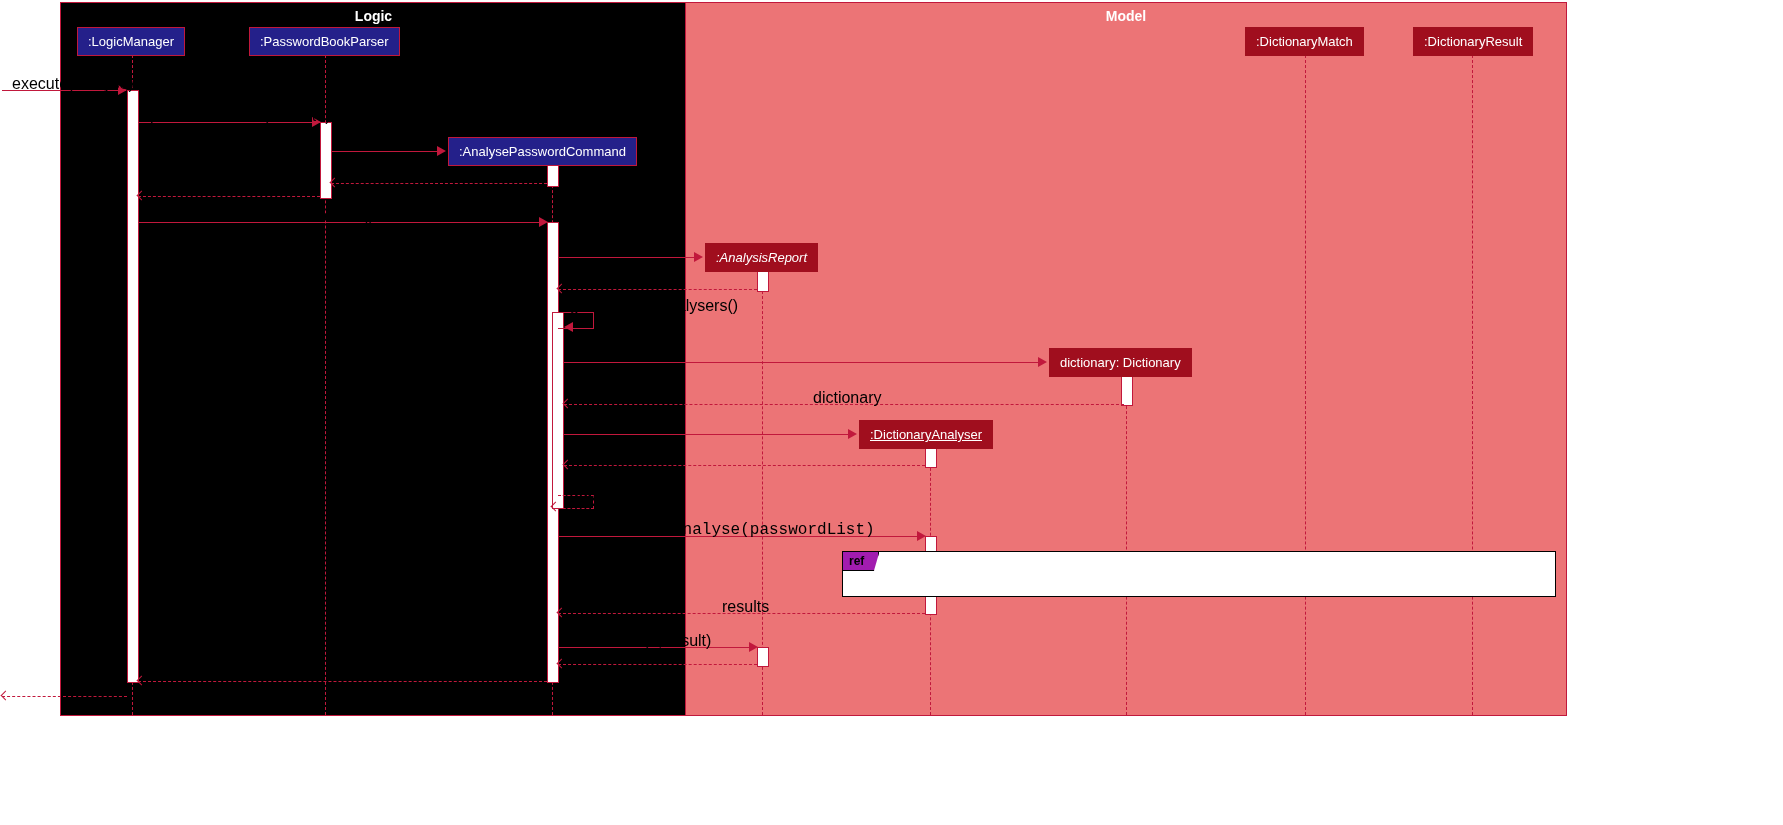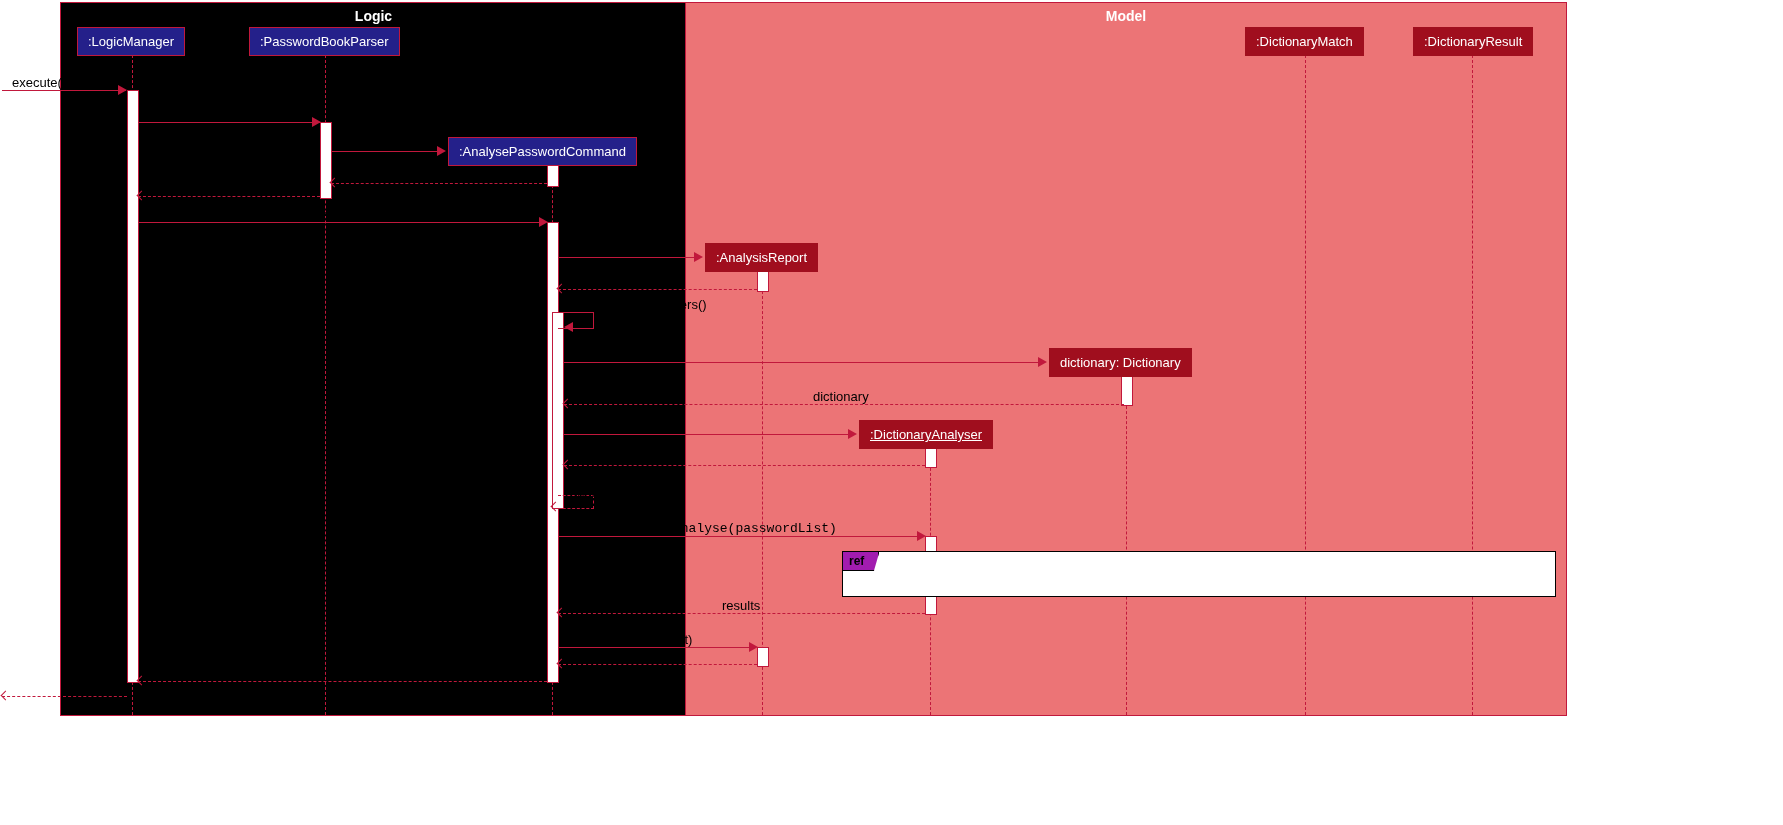--- a/index.html
+++ b/index.html
@@ -94,21 +94,21 @@
 .arrow-head.open-left {
   width: 6px;
   height: 6px;
   border-top: 1.3px solid #c1183c;
   border-left: 1.3px solid #c1183c;
   transform: rotate(-45deg);
   background: transparent;
 }
 .msg-label {
   position: absolute;
-  font-size: 13px;
+  font-size: 16px;
   color: #000;
   z-index: 7;
   white-space: nowrap;
 }
 .self-call {
   position: absolute;
   border: 1.3px solid #c1183c;
   border-left: none;
   z-index: 5;
 }
@@ -144,21 +144,21 @@
   <div class="zone zone-logic">
     <div class="zone-label">Logic</div>
   </div>
   <div class="zone zone-model">
     <div class="zone-label">Model</div>
   </div>
 
   <div class="participant" style="left:77px; top:27px;">:LogicManager</div>
   <div class="participant" style="left:249px; top:27px;">:PasswordBookParser</div>
   <div class="participant" style="left:448px; top:137px;">:AnalysePasswordCommand</div>
-  <div class="participant model-type" style="left:705px; top:243px;">:AnalysisReport</div>
+  <div class="participant model-type" style="left:705px; top:243px;font-style:italic;">:AnalysisReport</div>
   <div class="participant model-type" style="left:1049px; top:348px;">dictionary: Dictionary</div>
   <div class="participant model-type" style="left:859px; top:420px;text-decoration:underline;">:DictionaryAnalyser</div>
   <div class="participant model-type" style="left:1245px; top:27px;">:DictionaryMatch</div>
   <div class="participant model-type" style="left:1413px; top:27px;">:DictionaryResult</div>
 
   <div class="lifeline" style="left:132px; top:55px; height:660px;"></div>
   <div class="lifeline" style="left:325px; top:55px; height:660px;"></div>
   <div class="lifeline" style="left:552px; top:165px; height:550px;"></div>
   <div class="lifeline" style="left:762px; top:271px; height:444px;"></div>
   <div class="lifeline" style="left:1126px; top:376px; height:339px;"></div>

